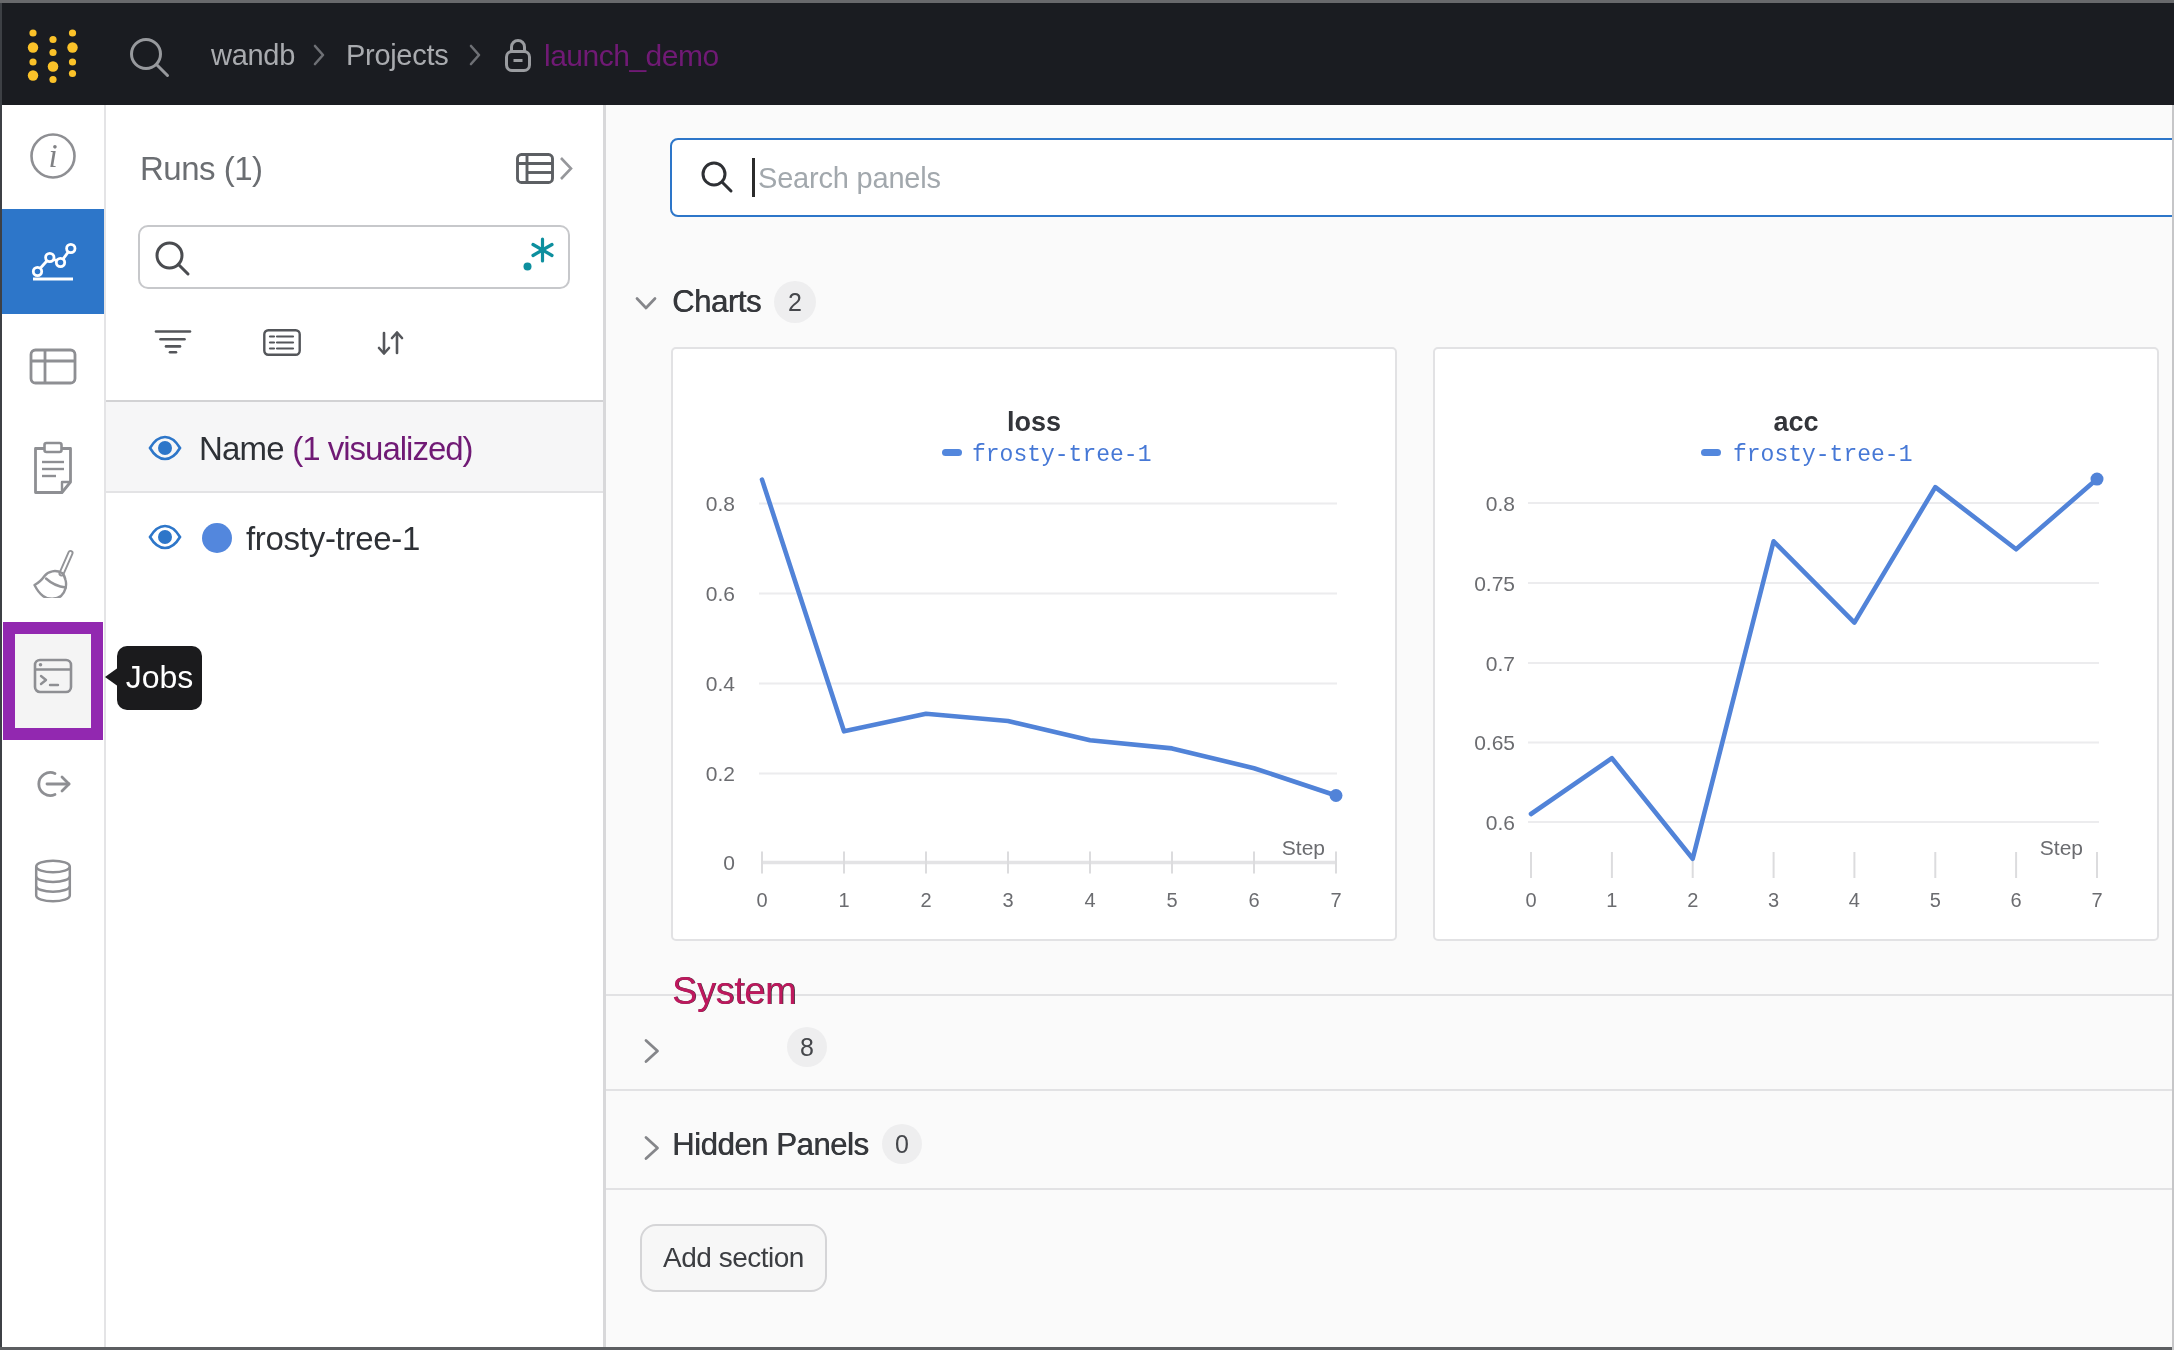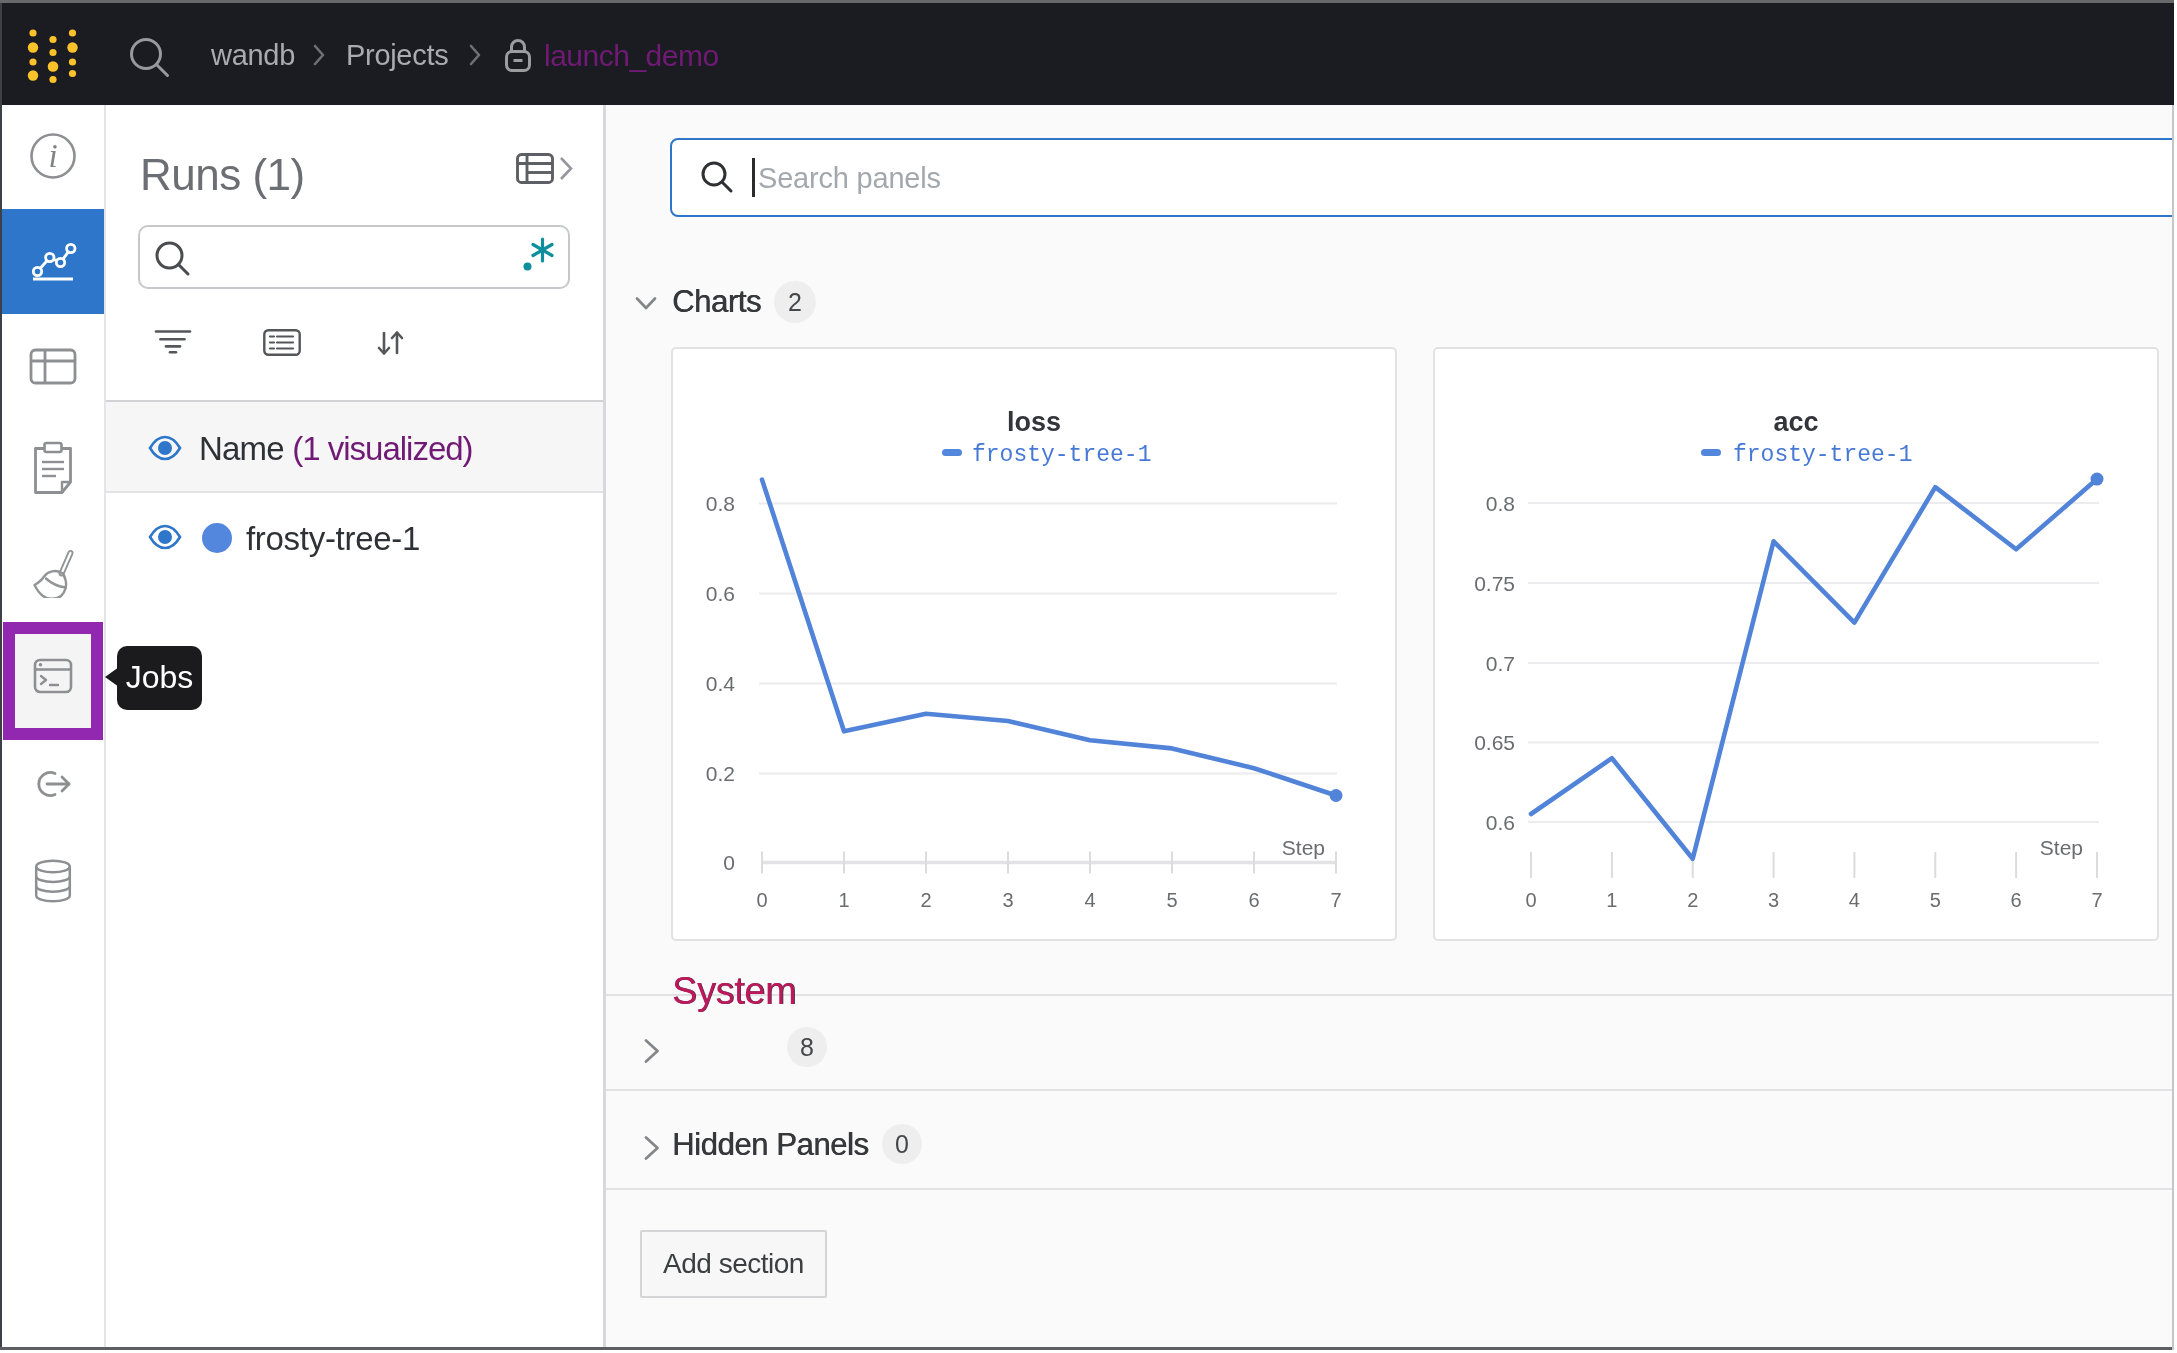--- a/index.html
+++ b/index.html
@@ -125,21 +125,21 @@
     <ellipse cx="20" cy="7.5" rx="16.8" ry="5.8"></ellipse>
     <path d="M 3.2 7.5 V 36.5 C 3.2 39.7 10.7 42.3 20 42.3 C 29.3 42.3 36.8 39.7 36.8 36.5 V 7.5"></path>
     <path d="M 3.2 17.2 C 3.2 20.4 10.7 23 20 23 C 29.3 23 36.8 20.4 36.8 17.2"></path>
     <path d="M 3.2 26.9 C 3.2 30.1 10.7 32.7 20 32.7 C 29.3 32.7 36.8 30.1 36.8 26.9"></path>
   </g>
 </svg>
 
 <div class="abs" style="left:106px;top:105px;width:497px;height:1242px;background:#fff;"></div>
 <div class="abs" style="left:603px;top:105px;width:3px;height:1242px;background:#d8d8da;"></div>
 
-<div class="abs" style="left:140px;top:150px;font-size:44px;letter-spacing:-0.5px;color:#6b6e72;">Runs (1)</div>
+<div class="abs" style="left:140px;top:150px;font-size:33px;letter-spacing:-0.5px;color:#6b6e72;">Runs (1)</div>
 
 <svg class="abs" style="left:515px;top:152px;" width="60" height="34" viewBox="0 0 60 34">
   <rect x="2.5" y="2.5" width="35" height="28" rx="4" fill="none" stroke="#5c5f63" stroke-width="2.9"></rect>
   <line x1="2.5" y1="11.5" x2="37.5" y2="11.5" stroke="#5c5f63" stroke-width="2.9"></line>
   <line x1="12" y1="20.5" x2="37.5" y2="20.5" stroke="#5c5f63" stroke-width="2.9"></line>
   <line x1="12" y1="2.5" x2="12" y2="30.5" stroke="#5c5f63" stroke-width="2.9"></line>
   <polyline points="46,6 56,16.5 46,27" fill="none" stroke="#96979b" stroke-width="2.6"></polyline>
 </svg>
 
 <div class="abs" style="left:138px;top:225px;width:432px;height:64px;border:2px solid #c7c8cb;border-radius:10px;background:#fff;box-sizing:border-box;"></div>
@@ -313,17 +313,17 @@
 
 <div class="abs" style="left:606px;top:1089px;width:1568px;height:2px;background:#e2e2e4;"></div>
 <svg class="abs" style="left:639px;top:1134px;" width="26" height="28" viewBox="0 0 26 28">
   <polyline points="7,3.5 18.5,14 7,24.5" fill="none" stroke="#85868a" stroke-width="2.8" stroke-linecap="round" stroke-linejoin="round"></polyline>
 </svg>
 <div class="abs" style="left:672px;top:1127px;font-size:31px;font-weight:400;text-shadow:0.6px 0 0 #36383c;letter-spacing:-0.4px;color:#36383c;text-align:right;">Hidden Panels</div>
 <div class="abs" style="left:882px;top:1124px;width:40px;height:40px;border-radius:50%;background:#eeeeef;line-height:40px;text-align:center;font-size:25px;color:#45474b;">0</div>
 
 <div class="abs" style="left:606px;top:1188px;width:1568px;height:2px;background:#e2e2e4;"></div>
 
-<div class="abs" style="left:640px;top:1224px;width:187px;height:68px;border:2px solid #d5d5d7;border-radius:2px;background:#f7f7f7;box-sizing:border-box;line-height:64px;text-align:center;font-size:28px;letter-spacing:-0.5px;color:#3c3e42;margin-top:6px;">Add section</div>
+<div class="abs" style="left:640px;top:1224px;width:187px;height:68px;border:2px solid #d5d5d7;border-radius:16px;background:#f7f7f7;box-sizing:border-box;line-height:64px;text-align:center;font-size:28px;letter-spacing:-0.5px;color:#3c3e42;">Add section</div>
 
 <div class="abs" style="left:2172px;top:105px;width:2px;height:1245px;background:#c6c6c8;"></div>
 <div class="abs" style="left:2174px;top:0;width:3px;height:1353px;background:#fff;"></div>
 <div class="abs" style="left:0;top:1350px;width:2177px;height:3px;background:#fff;"></div>
 
 </body></html>

